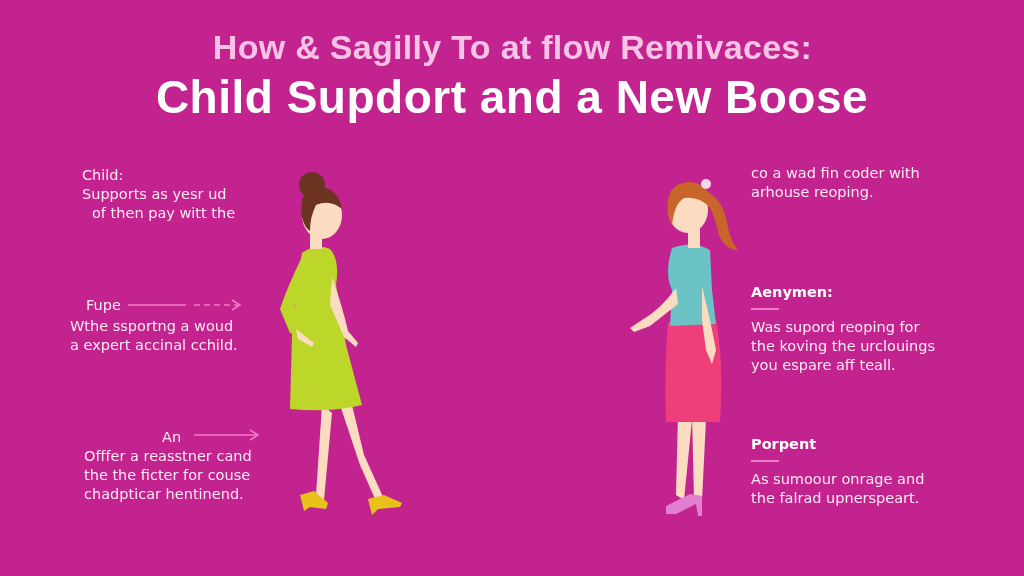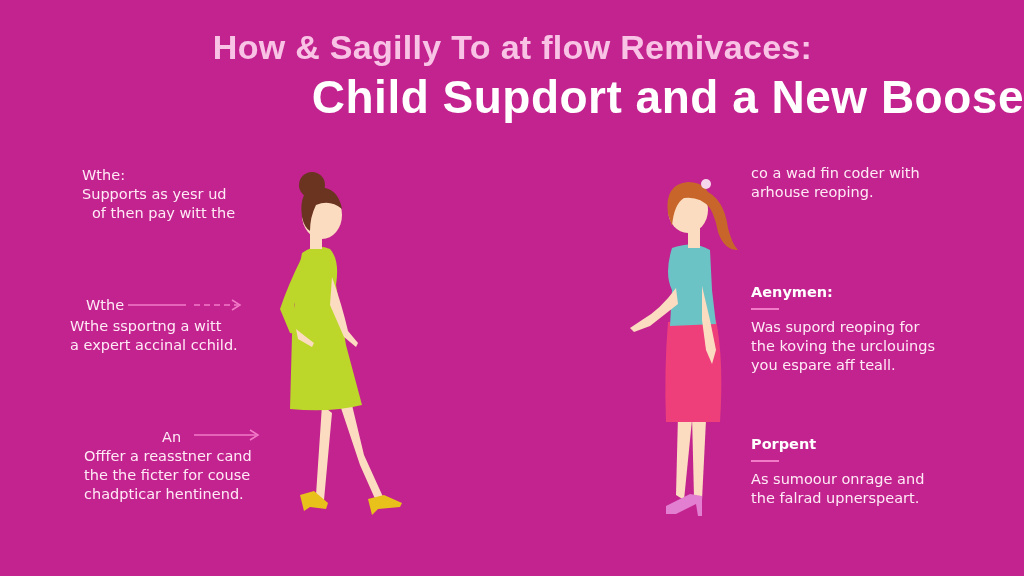--- a/index.html
+++ b/index.html
@@ -10,46 +10,46 @@
       position: relative;
     }
     .title-line1 {
       position: absolute; left: 1px; right: 0; top: 28px;
       text-align: center; color: #f9c3e6;
       font-family: "Liberation Sans", sans-serif; font-weight: bold;
       font-size: 34px; letter-spacing: 0.3px;
     }
     .title-line2 {
       position: absolute; left: 0; right: 0; top: 70px;
-      text-align: right; color: #ffffff;
+      text-align: center; color: #ffffff;
       font-family: "Liberation Sans", sans-serif; font-weight: bold;
       font-size: 46px; letter-spacing: 0.5px;
     }
     .block { position: absolute; color: #ffeaf6; font-size: 14.5px; line-height: 19px; }
     .block .head { color: #ffeaf6; }
     .right .head { font-weight: bold; color: #ffffff; }
     .rule { width: 28px; height: 2px; background: #f27bc7; margin: 6px 0 8px 0; }
     .arrow { position: absolute; height: 12px; }
     .figure { position: absolute; }
   </style>
 </head>
 <body>
 
 <div class="title-line1">How &amp; Sagilly To at flow Remivaces:</div>
 <div class="title-line2">Child Supdort and a New Boose</div>
 
 <div class="block" style="left:82px; top:166px;">
-  <div class="head">Wthe:</div>
+  <div class="head">Child:</div>
   <div>Supports as yesr ud</div>
   <div style="padding-left:10px;">of then pay witt the</div>
 </div>
 
 <div class="block" style="left:70px; top:296px;">
-  <div class="head" style="padding-left:16px;">Wthe</div>
-  <div style="margin-top:2px;">Wthe ssportng a witt</div>
+  <div class="head" style="padding-left:16px;">Fupe</div>
+  <div style="margin-top:2px;">Wthe ssportng a woud</div>
   <div>a expert accinal cchild.</div>
 </div>
 <svg class="arrow" style="left:128px; top:299px; width:116px;" viewBox="0 0 116 12">
   <line x1="0" y1="6" x2="58" y2="6" stroke="#f27bc7" stroke-width="1.5"></line>
   <line x1="66" y1="6" x2="110" y2="6" stroke="#f27bc7" stroke-width="1.5" stroke-dasharray="6,4"></line>
   <polyline points="104,1 112,6 104,11" fill="none" stroke="#f27bc7" stroke-width="1.5"></polyline>
 </svg>
 
 <div class="block" style="left:84px; top:428px;">
   <div class="head" style="padding-left:78px;">An</div>

